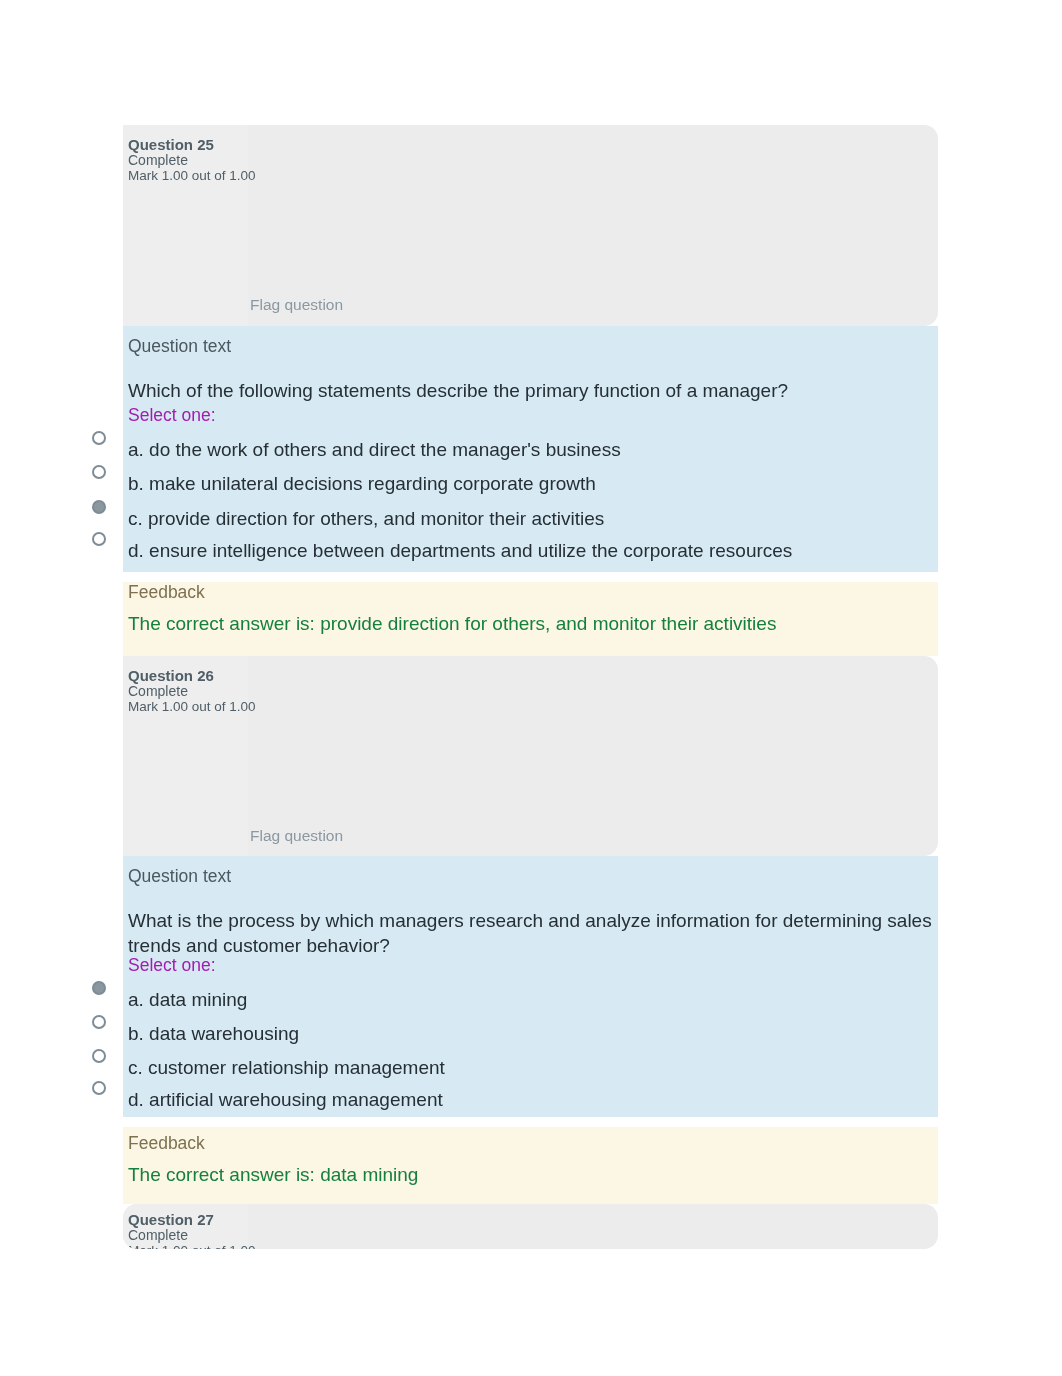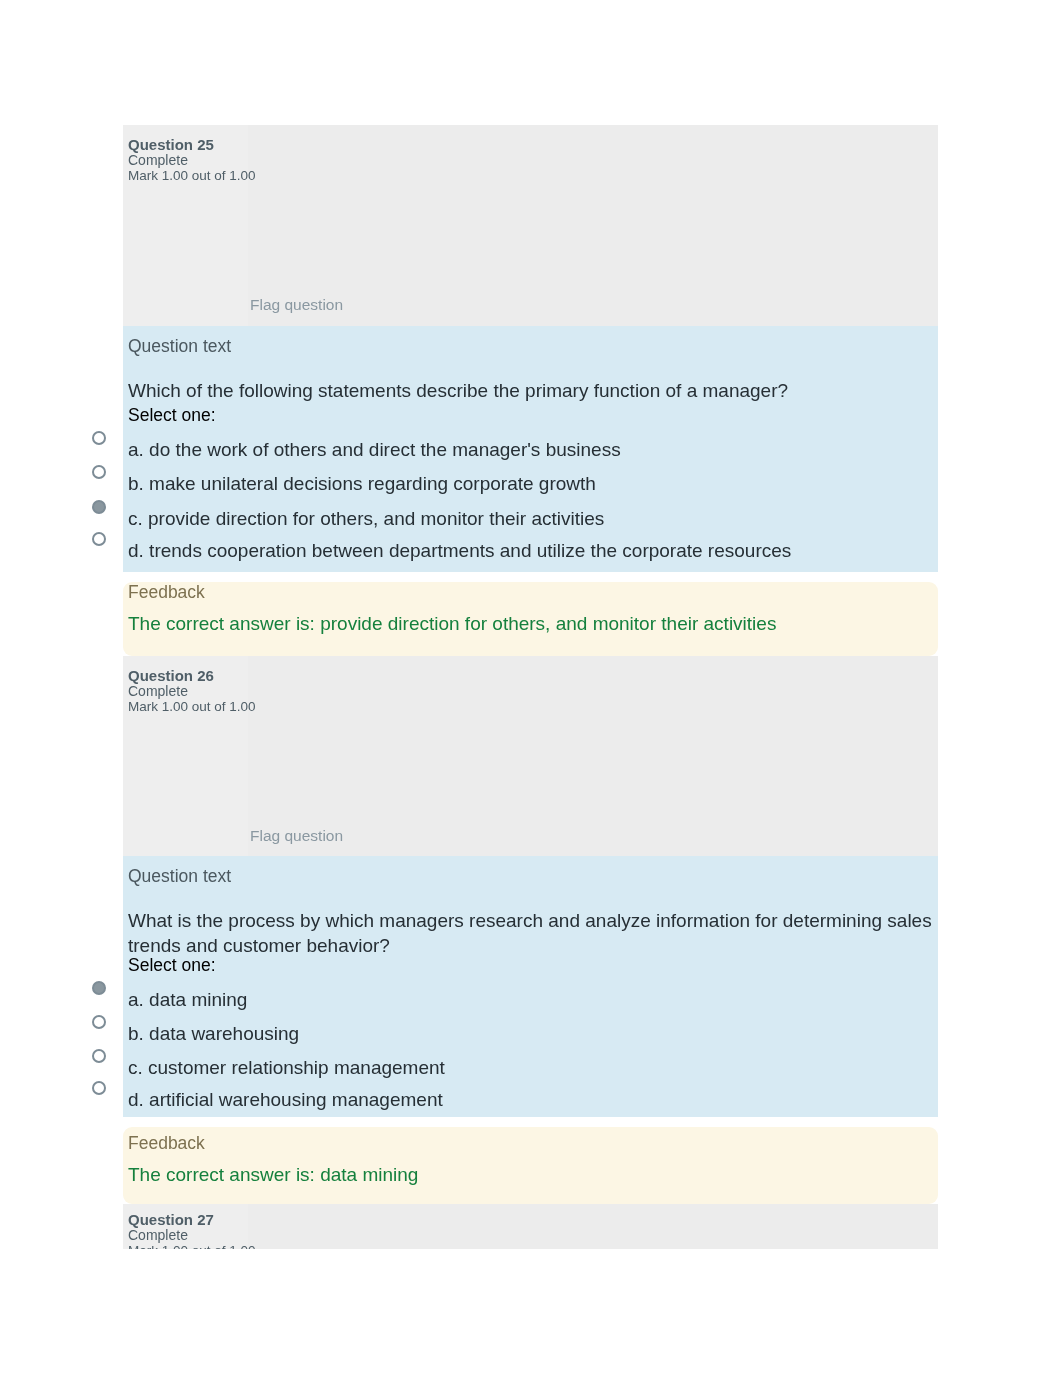--- a/index.html
+++ b/index.html
@@ -6,43 +6,43 @@
   body {
     width:1062px; height:1376px;
     background:#ffffff;
     font-family:"Liberation Sans", sans-serif;
     overflow:hidden;
   }
   .page { position:relative; width:1062px; height:1376px; background:#fff; }
   .quiz { position:absolute; left:123px; top:125px; width:815px; }
 
   .qblock { position:relative; width:100%; }
-  .info { background:#ececec; padding:0 5px; position:relative; height:201px; box-sizing:border-box; }
+  .info { background:#ececec; padding:0 5px; position:relative; height:201px; box-sizing:border-box;border-radius:14px; }
   .info-col { position:absolute; left:0; top:0; width:125px; height:100%; background:#eeeeee; }
   .info.h200 { height:200px; }
   .info.partial { height:45px; overflow:hidden; }
   .info.partial .qno { top:8px; }
   .info.partial .state { top:23px; }
   .info.partial .mark { top:39px; }
   .info .qno { font-size:15px; font-weight:bold; color:#4f5e67; line-height:16px; position:absolute; top:12px; left:5px; }
   .info .state { font-size:14px; color:#4f5e67; line-height:16px; position:absolute; top:27px; left:5px; }
   .info .mark { font-size:13.5px; color:#4f5e67; line-height:16px; position:absolute; top:43px; left:5px; }
   .flag { position:absolute; left:127px; top:171px; font-size:15.5px; color:#8a98a1; }
 
   .content { background:#d7eaf3; padding:0 5px; position:relative; box-sizing:border-box; height:246px; }
   .content.h260 { height:261px; }
   .qtext-label { font-size:17.5px; color:#4b585f; position:absolute; top:10px; left:5px; }
   .qtext { font-size:19px; color:#262f35; line-height:25px; position:absolute; top:52px; left:5px; width:812px; }
-  .selectone { font-size:17.5px; color:#000000; position:absolute; left:5px; }
+  .selectone { font-size:17.5px; color:#a21caf; position:absolute; left:5px; }
   .opt { font-size:19px; color:#262f35; line-height:24px; position:absolute; left:5px; }
   .radio { position:absolute; left:-36px; top:-7px; width:14px; height:14px; border-radius:50%;
            border:2px solid #7d8c96; background:#ffffff; box-sizing:border-box; }
   .radio.sel { background:#8a979f; border-color:#7d8c96; }
 
-  .feedback { background:#fcf6e4; padding:0 5px; box-sizing:border-box; height:74px; position:relative;border-radius:9px; }
+  .feedback { background:#fcf6e4; padding:0 5px; box-sizing:border-box; height:74px; position:relative; }
   .fbgap { height:10px; background:#ffffff; }
   .fbgap.g2 { height:10px; }
   .feedback.h85 { height:77px; }
   .feedback.h85 .fb-label { top:6px; }
   .feedback.h85 .fb-text { top:36px; }
   .fb-label { font-size:17.5px; color:#7d7150; position:absolute; top:0px; left:5px; }
   .fb-text { font-size:19px; color:#15803d; line-height:24px; position:absolute; top:30px; left:5px; right:12px; }
 </style>
 </head>
 <body>
@@ -58,21 +58,21 @@
         <div class="mark">Mark 1.00 out of 1.00</div>
         <div class="flag"><span>Flag question</span></div>
       </div>
       <div class="content ">
         <div class="qtext-label">Question text</div>
         <div class="qtext">Which of the following statements describe the primary function of a manager?</div>
         <div class="selectone" style="top:79px">Select one:</div>
         <div class="opt" style="top:112px"><span class="radio"></span><span>a. do the work of others and direct the manager's business</span></div>
         <div class="opt" style="top:146px"><span class="radio"></span><span>b. make unilateral decisions regarding corporate growth</span></div>
         <div class="opt" style="top:181px"><span class="radio sel"></span><span>c. provide direction for others, and monitor their activities</span></div>
-        <div class="opt" style="top:213px"><span class="radio"></span><span>d. trends cooperation between departments and utilize the corporate resources</span></div>
+        <div class="opt" style="top:213px"><span class="radio"></span><span>d. ensure intelligence between departments and utilize the corporate resources</span></div>
       </div>
       <div class="fbgap"></div>
       <div class="feedback ">
         <div class="fb-label">Feedback</div>
         <div class="fb-text">The correct answer is: provide direction for others, and monitor their activities</div>
       </div>
     </div>
 
     <div class="qblock">
       <div class="info h200">

